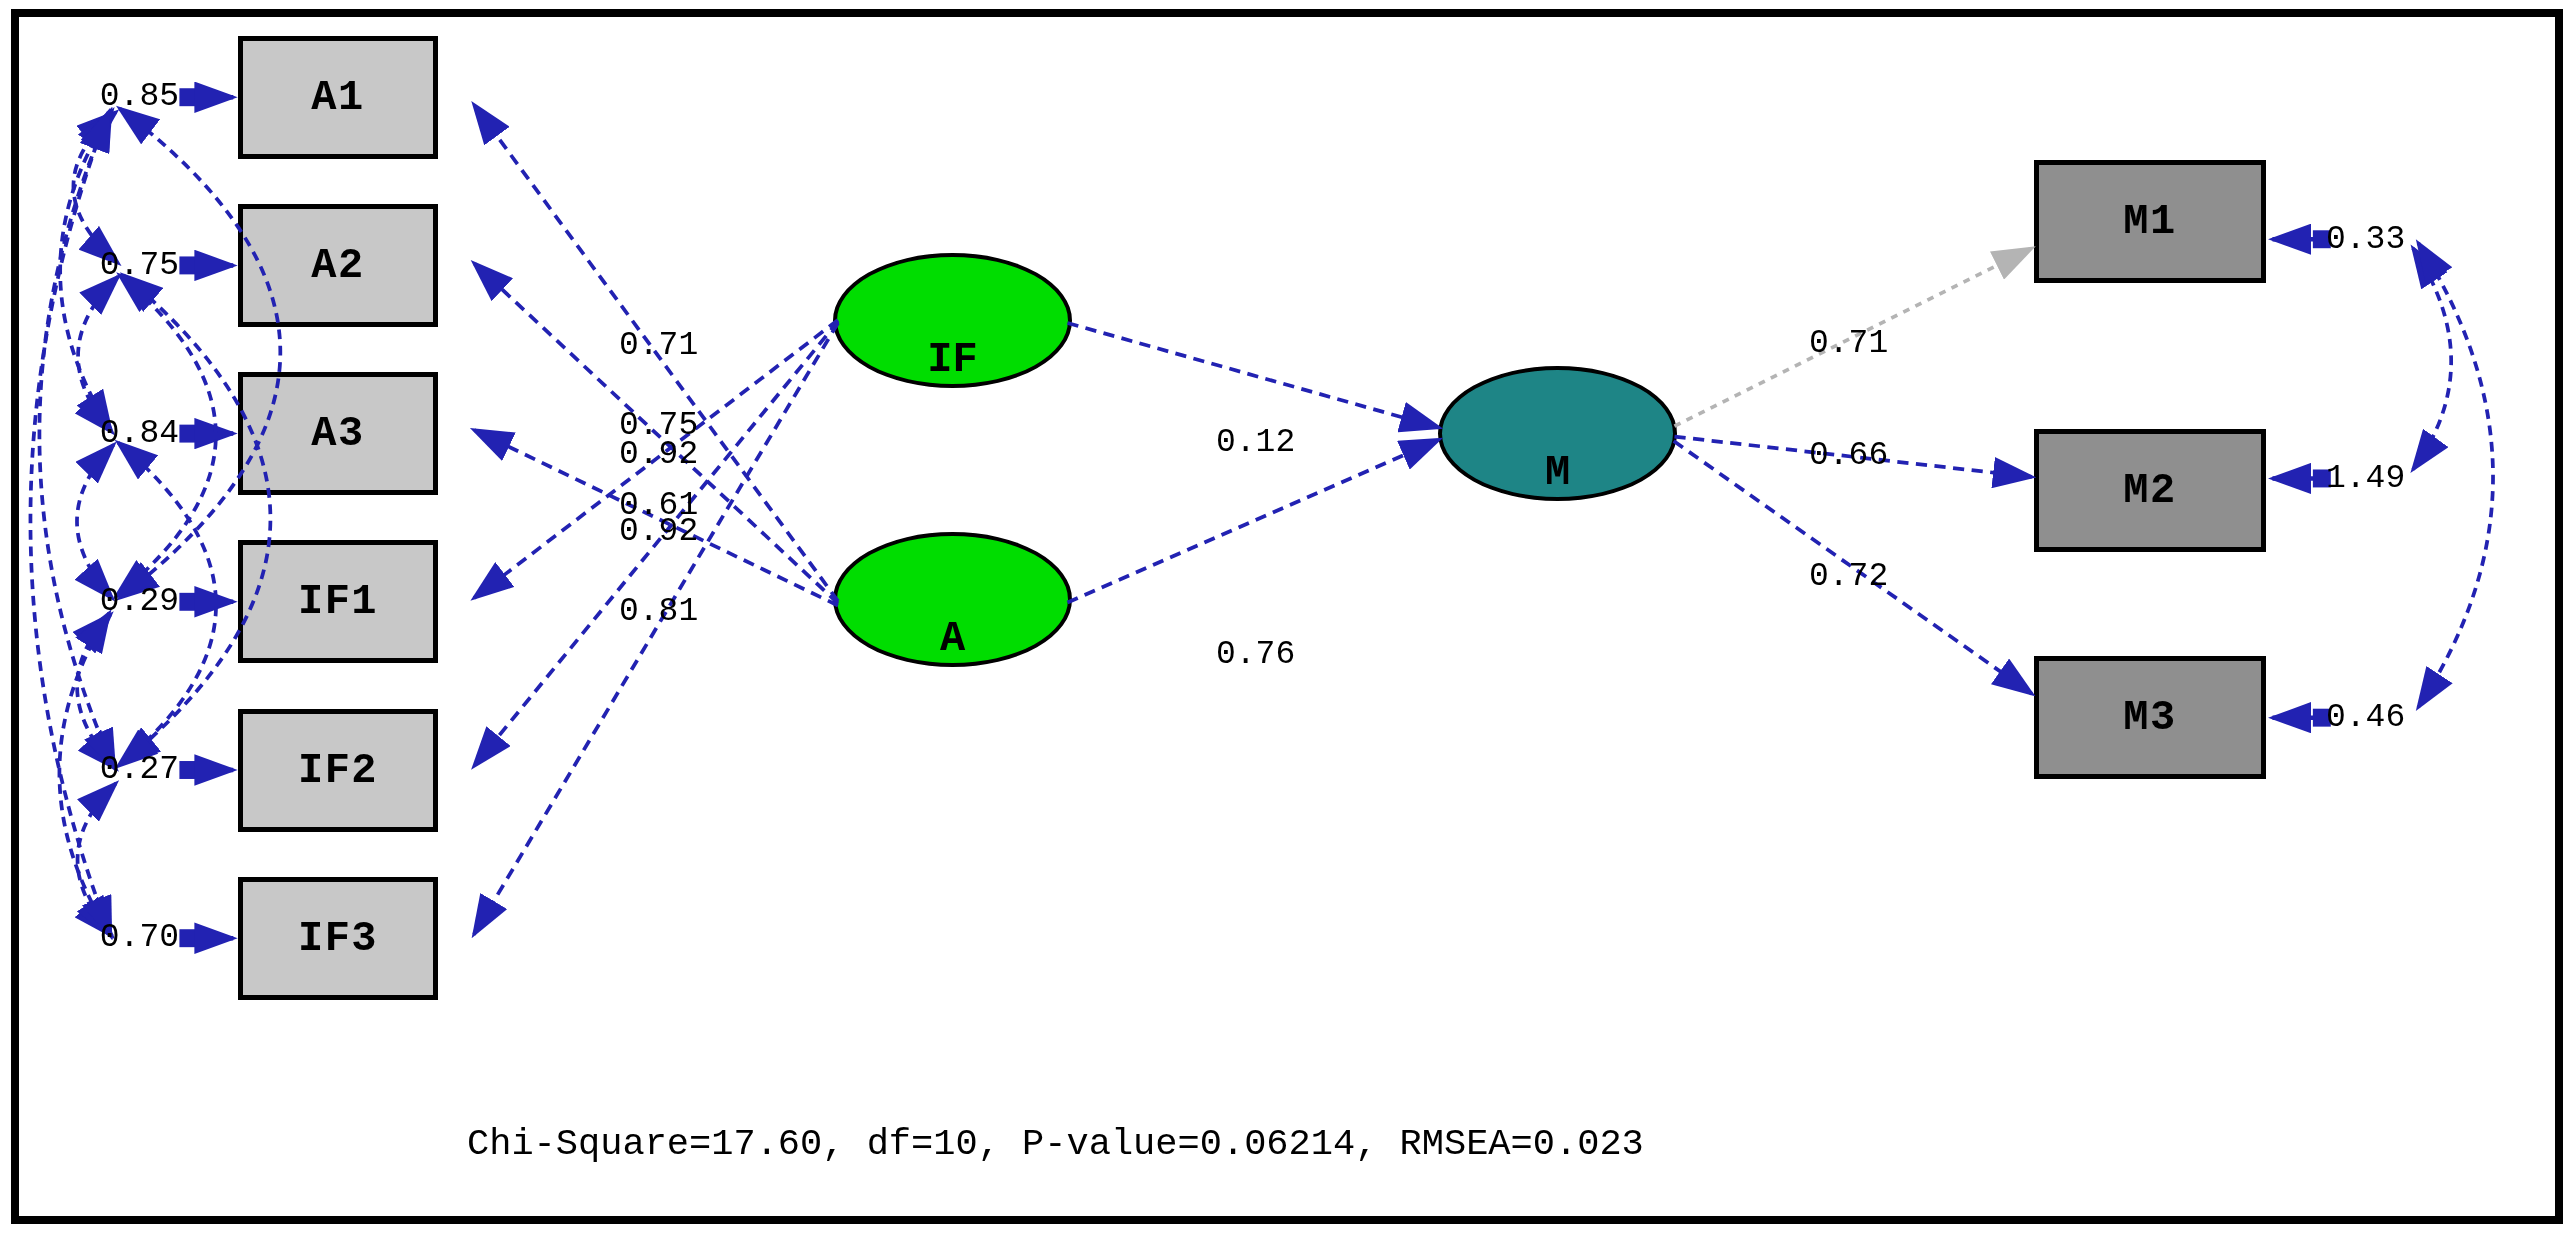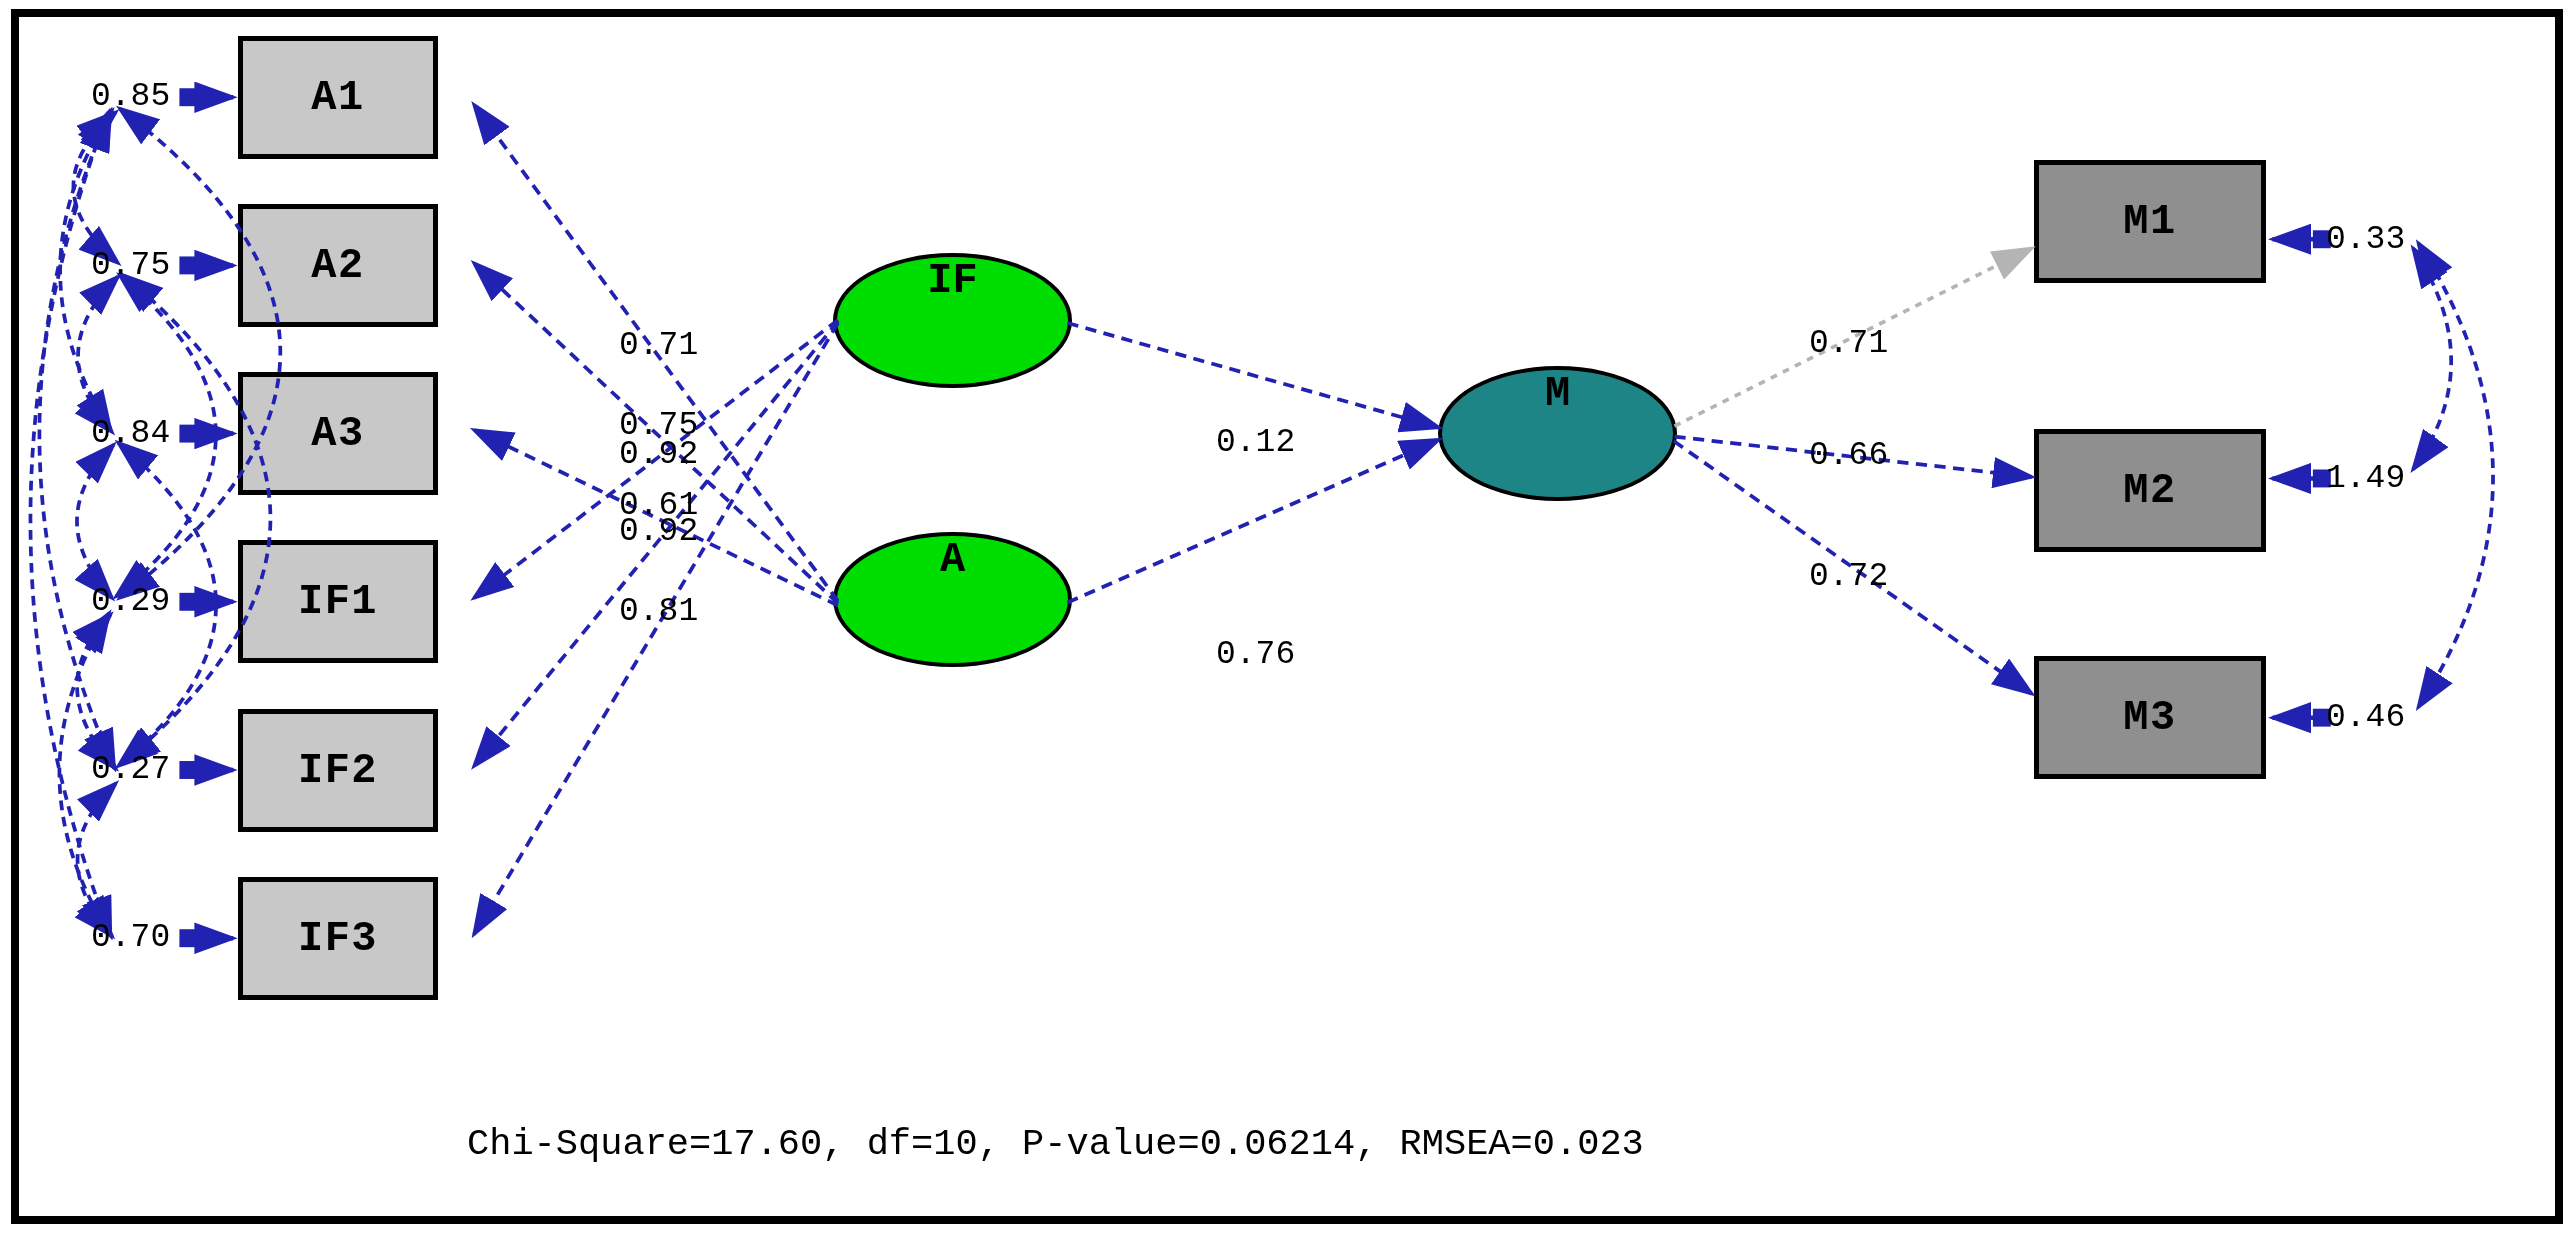--- a/index.html
+++ b/index.html
@@ -6,27 +6,27 @@
   body{width:2576px;height:1235px;position:relative;overflow:hidden;
        font-family:"Liberation Mono","DejaVu Sans Mono",monospace;color:#000;}
   #frame{position:absolute;left:10.5px;top:9px;width:2552px;height:1215px;
          border:8.2px solid #000;box-sizing:border-box;background:#fff;}
   .box{position:absolute;box-sizing:border-box;border:5.2px solid #000;
        display:flex;align-items:center;justify-content:center;z-index:1;}
   .box span{font-size:42px;font-weight:bold;letter-spacing:1.5px;}
   .boxL{left:238px;width:200px;height:123px;background:#c8c8c8;}
   .boxR{left:2034px;width:232px;height:123px;background:#8f8f8f;}
   .ellipse{position:absolute;box-sizing:border-box;border:4.5px solid #000;border-radius:50%;
-           display:flex;align-items:flex-start;justify-content:center;z-index:1;}
+           display:flex;align-items:flex-end;justify-content:center;z-index:1;}
   .ellipse span{font-size:42px;font-weight:bold;}
   .latG{left:833px;width:239px;height:135px;background:#00dd00;}
   .latT{left:1438px;top:366px;width:239px;height:135px;background:#1e8586;}
   svg#wires{position:absolute;left:0;top:0;z-index:2;pointer-events:none;}
   .lbl{position:absolute;z-index:3;font-size:33px;line-height:37px;white-space:nowrap;}
-  .errL{left:91px;width:88px;}
+  .errL{left:91px;width:88px;text-align:right;}
   .errR{left:2326px;text-align:left;}
   .loadL{left:619px;}
   .loadM{left:1216px;}
   .loadR{left:1809px;}
   #fitline{position:absolute;left:467px;top:1118px;z-index:3;
            font-size:37px;line-height:52px;white-space:nowrap;font-family:Liberation Mono, monospace;}
 </style>
 </head>
 <body>
 

